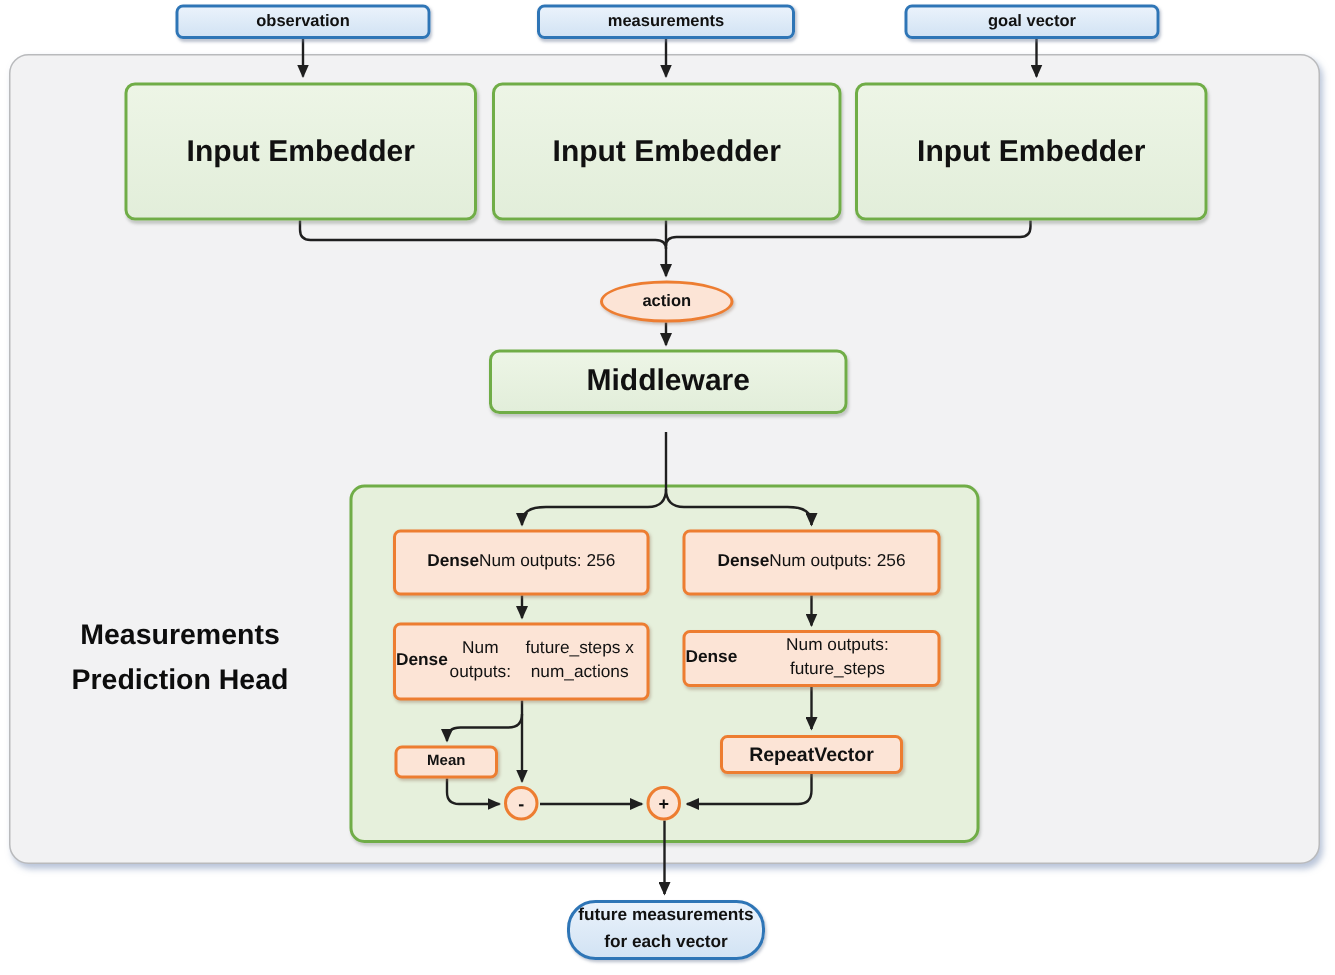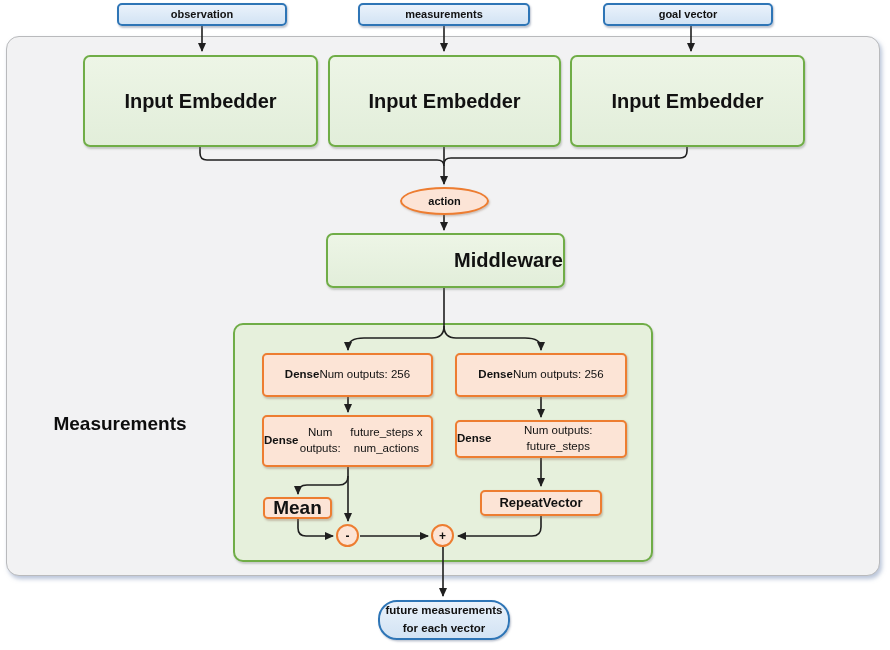--- a/index.html
+++ b/index.html
@@ -130,47 +130,48 @@
   <span class="lbl">Input Embedder</span>
 </div>
 <div class="abs green-box" style="left:570px;top:55px;width:235px;height:92px;">
   <span class="lbl">Input Embedder</span>
 </div>
 
 <div class="abs ellipse" style="left:400px;top:187px;width:89px;height:28px;">
   <span class="lbl">action</span>
 </div>
 
-<div class="abs green-box" style="left:326px;top:233px;width:239px;height:55px;justify-content:flex-end;">
+<div class="abs green-box" style="left:326px;top:233px;width:239px;height:43px;">
   <span class="lbl">Middleware</span>
 </div>
 
 <div class="abs head-title" style="left:24px;top:409px;width:192px;">
   <div>Measurements</div>
+  <div>Prediction Head</div>
 </div>
 
 <div class="abs orange-box" style="left:262px;top:353px;width:171px;height:44px;">
   <span class="t">Dense</span>
   <span>Num outputs: 256</span>
 </div>
 <div class="abs orange-box" style="left:455px;top:353px;width:172px;height:44px;">
   <span class="t">Dense</span>
   <span>Num outputs: 256</span>
 </div>
 <div class="abs orange-box" style="left:262px;top:415px;width:171px;height:52px;">
   <span class="t">Dense</span>
   <span>Num outputs:</span>
   <span>future_steps x num_actions</span>
 </div>
 <div class="abs orange-box" style="left:455px;top:420px;width:172px;height:38px;">
   <span class="t">Dense</span>
   <span>Num outputs: future_steps</span>
 </div>
 
-<div class="abs orange-box" style="left:263px;top:497px;width:69px;height:22px;font-size:19px;">
+<div class="abs orange-box" style="left:263px;top:497px;width:69px;height:22px;font-size:10px;">
   <span class="t">Mean</span>
 </div>
 <div class="abs orange-box" style="left:480px;top:490px;width:122px;height:26px;font-size:13px;">
   <span class="t">RepeatVector</span>
 </div>
 
 <div class="abs op-circle" style="left:336px;top:524px;">
   <span class="lbl">-</span>
 </div>
 <div class="abs op-circle" style="left:431px;top:524px;">

